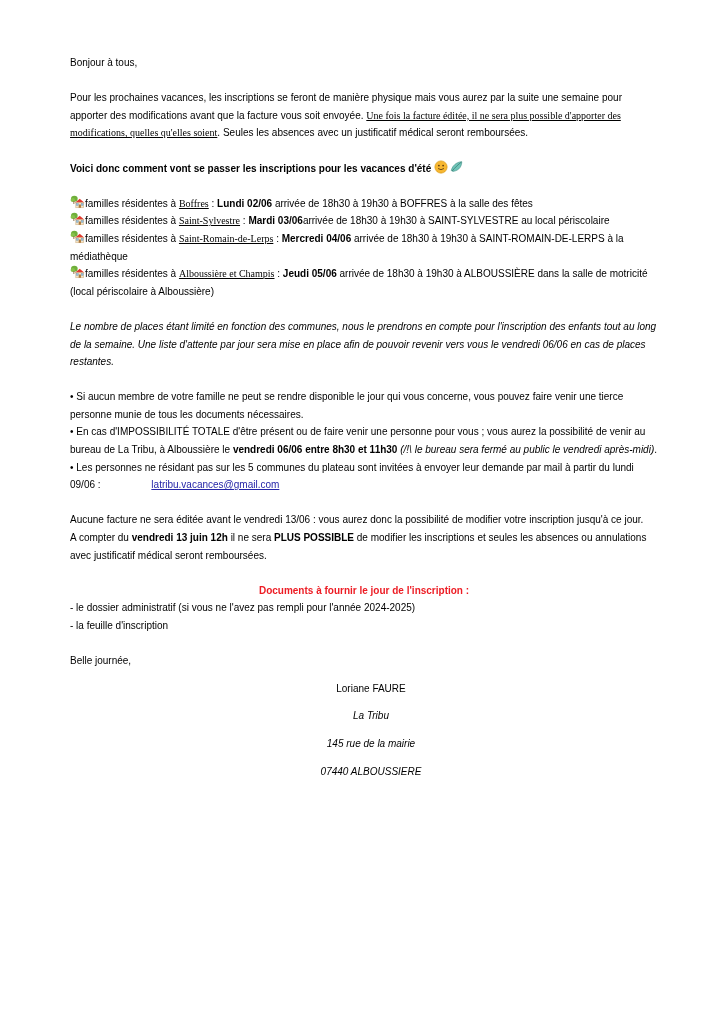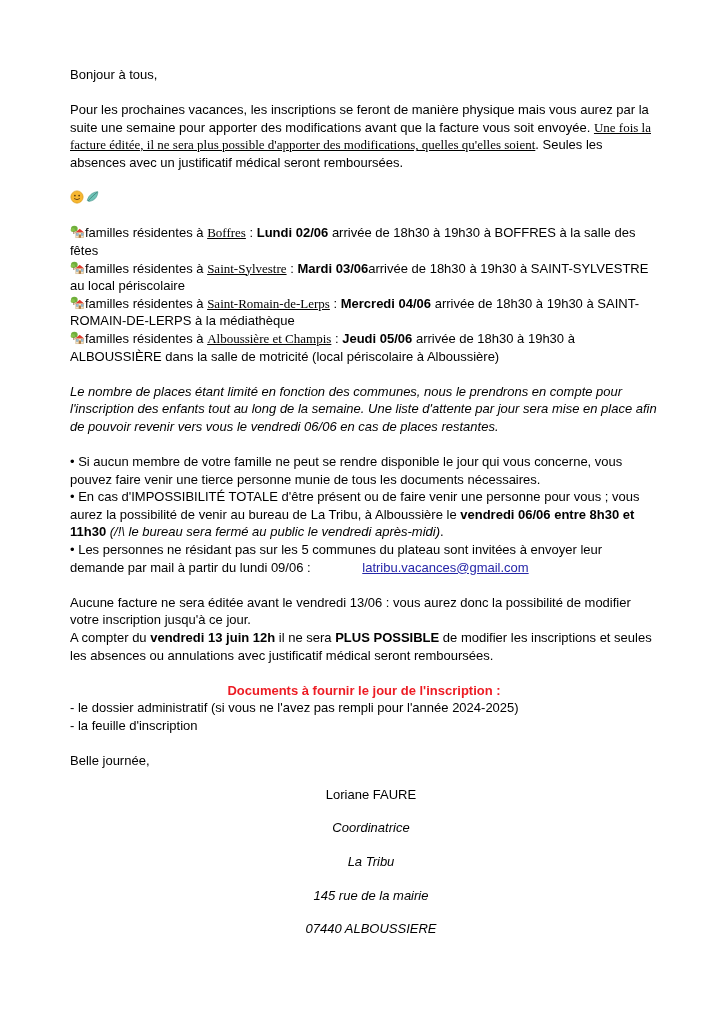--- a/index.html
+++ b/index.html
@@ -15,23 +15,23 @@
     position: relative;
     width: 724px;
     height: 1024px;
     background: #ffffff;
     overflow: hidden;
     box-sizing: border-box;
   }
   .doc {
     position: absolute;
     left: 70px;
-    top: 66px;
+    top: 54px;
     width: 588px;
-    font-size: 13px;
+    font-size: 10px;
     line-height: 17.6px;
   }
   p.block {
     margin: 0;
   }
   .gap {
     height: 17.6px;
   }
   b, .b {
     font-weight: bold;
@@ -76,41 +76,41 @@
   }
   .leaf-emoji {
     display: inline-block;
     width: 15px;
     height: 14px;
     vertical-align: -2px;
     margin-left: 1px;
   }
   .sig {
     text-align: center;
-    margin: 16px;
+    margin: 10px;
     padding-left: 14px;
   }
   .sig-italic { font-style: italic; }
   .heading-bold { font-weight: bold; }
 </style>
 </head>
 <body>
 
 <div class="page">
   <div class="doc">
 
     <p class="block">Bonjour à tous,</p>
 
     <div class="gap"></div>
 
     <p class="block"><span>Pour les prochaines vacances, les inscriptions se feront de manière physique mais vous aurez par la suite une semaine pour apporter des modifications avant que la facture vous soit envoyée. </span><u>Une fois la facture éditée, il ne sera plus possible d'apporter des modifications, quelles qu'elles soient</u><span>. Seules les absences avec un justificatif médical seront remboursées.</span></p>
 
     <div class="gap"></div>
 
-    <p class="block heading-bold">
+    <p class="block heading-bold"><span>Voici donc comment vont se passer les inscriptions pour les vacances d'été</span>
       <span class="face-emoji">
         <svg viewBox="0 0 16 16" width="14" height="14" aria-hidden="true">
           <circle cx="8" cy="8" r="7" fill="#F7B731" stroke="#D99A15" stroke-width="0.8"></circle>
           <circle cx="5.6" cy="6.4" r="1" fill="#5A3A10"></circle>
           <circle cx="10.4" cy="6.4" r="1" fill="#5A3A10"></circle>
           <path d="M5 10 Q8 12.4 11 10" stroke="#5A3A10" stroke-width="1" fill="none" stroke-linecap="round"></path>
         </svg>
       </span><span class="leaf-emoji">
         <svg viewBox="0 0 16 16" width="15" height="14" aria-hidden="true">
           <path d="M2 12 C4 4 11 2 14 2 C14 6 12 12 4 13 Z" fill="#6FC4B8" stroke="#3E8D84" stroke-width="0.7"></path>
@@ -189,20 +189,19 @@
     <p class="block red">Documents à fournir le jour de l'inscription :</p>
     <p class="list-line">- le dossier administratif (si vous ne l'avez pas rempli pour l'année 2024-2025)</p>
     <p class="list-line">- la feuille d'inscription</p>
 
     <div class="gap"></div>
 
     <p class="block">Belle journée,</p>
 
     <div>
       <p class="sig">Loriane FAURE</p>
-      <p class="sig sig-italic">Coordinatrice</p>
       <p class="sig sig-italic">La Tribu</p>
       <p class="sig sig-italic">145 rue de la mairie</p>
       <p class="sig sig-italic">07440 ALBOUSSIERE</p>
     </div>
 
   </div>
 </div>
 
 </body></html>

